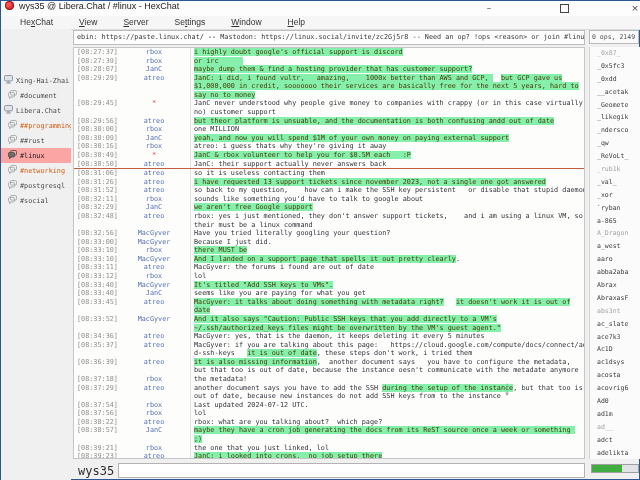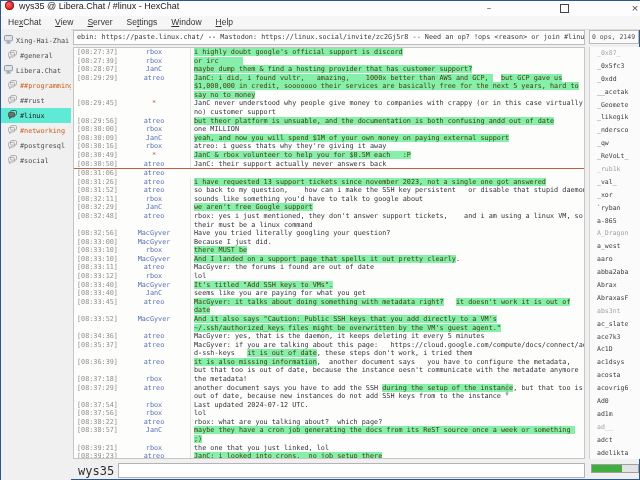--- a/index.html
+++ b/index.html
@@ -14,31 +14,31 @@
             background:radial-gradient(circle at 35% 35%, #f55 20%, #c81e1e 70%);box-shadow:inset 0 0 0 1px #9e1515;}
   .win-btn{position:absolute;top:1px;width:14px;height:12px;text-align:center;line-height:12px;
            font-size:9px;color:#444;font-family:"DejaVu Sans",sans-serif;}
   .btn-min{left:481px;} .btn-max{left:556px;} .btn-close{left:627px;}
   .btn-max span{display:inline-block;width:7px;height:7px;border:1px solid #444;margin-top:2px;}
 
   
   .menubar{position:absolute;left:0;top:15px;width:640px;height:13px;background:#f6f6f6;
            border-bottom:1px solid #dcdcdc;display:flex;align-items:center;
            font-family:"Liberation Sans",sans-serif;font-size:8.5px;color:#333;}
-  .menu-item{padding:0 7px;height:13px;line-height:13px;}
+  .menu-item{padding:0 7px;height:13px;line-height:13px;margin-left:12px;}
   .menu-item u{text-decoration:underline;}
 
   
   .sidebar{position:absolute;left:0;top:28px;width:70px;height:451px;background:#f0f0f0;overflow:hidden;}
-  .tree{padding-top:4px;}
+  .tree{padding-top:4px;margin-top:40px;}
   .tree-row{height:15px;display:flex;align-items:center;font-size:6.8px;color:#4b4b4b;
             white-space:pre;overflow:hidden;}
   .tree-row .t-icon{flex:0 0 9px;margin:0 3px 0 7px;}
   .tree-row.net .t-icon{margin-left:3px;}
-  .tree-row.sel{background:#5eead4;color:#161616;}
+  .tree-row.sel{background:#fca5a5;color:#161616;}
   .tree-row.act{color:#cf5b11;}
   .tree-label{overflow:hidden;white-space:pre;}
 
   
   .topicbar{position:absolute;left:72px;top:29px;width:512px;height:15px;background:#fdfdfd;
             border:1px solid #bcbcbc;box-sizing:border-box;line-height:13px;
             font-size:6.8px;color:#3a3a3a;white-space:pre;overflow:hidden;padding-left:3px;}
 
   
   .opsbox{position:absolute;left:588px;top:29px;width:50px;height:14px;background:#fafafa;
@@ -102,21 +102,21 @@
     <div class="tree" id="tree">
         <div class="tree-row net"><span class="t-icon"><svg width="9" height="9" viewBox="0 0 9 9">
               <rect x="0.5" y="0.5" width="8" height="5.4" rx="1" fill="#dfe3ea" stroke="#8a909c" stroke-width="0.9"></rect>
               <rect x="3.2" y="6.4" width="2.6" height="1.2" fill="#8a909c"></rect>
               <rect x="2.2" y="7.6" width="4.6" height="0.9" fill="#8a909c"></rect>
             </svg></span><span class="tree-label">Xing-Hai-Zhai</span></div>
         <div class="tree-row"><span class="t-icon"><svg width="9" height="9" viewBox="0 0 9 9">
               <rect x="2.5" y="0.5" width="6" height="4.6" rx="1.2" fill="none" stroke="#a0a0a0" stroke-width="0.8"></rect>
               <rect x="0.5" y="2.4" width="6" height="4.6" rx="1.2" fill="none" stroke="#a0a0a0" stroke-width="0.8"></rect>
               <path d="M1.5 7 L1.5 8.8 L3.4 7" fill="#f0f0f0" stroke="#a0a0a0" stroke-width="0.8"></path>
-            </svg></span><span class="tree-label">#general</span></div>
+            </svg></span><span class="tree-label">#document</span></div>
         <div class="tree-row net"><span class="t-icon"><svg width="9" height="9" viewBox="0 0 9 9">
               <rect x="0.5" y="0.5" width="8" height="5.4" rx="1" fill="#dfe3ea" stroke="#8a909c" stroke-width="0.9"></rect>
               <rect x="3.2" y="6.4" width="2.6" height="1.2" fill="#8a909c"></rect>
               <rect x="2.2" y="7.6" width="4.6" height="0.9" fill="#8a909c"></rect>
             </svg></span><span class="tree-label">Libera.Chat</span></div>
         <div class="tree-row act"><span class="t-icon"><svg width="9" height="9" viewBox="0 0 9 9">
               <rect x="2.5" y="0.5" width="6" height="4.6" rx="1.2" fill="none" stroke="#a0a0a0" stroke-width="0.8"></rect>
               <rect x="0.5" y="2.4" width="6" height="4.6" rx="1.2" fill="none" stroke="#a0a0a0" stroke-width="0.8"></rect>
               <path d="M1.5 7 L1.5 8.8 L3.4 7" fill="#f0f0f0" stroke="#a0a0a0" stroke-width="0.8"></path>
             </svg></span><span class="tree-label">##programming</span></div>
@@ -161,21 +161,21 @@
       <div class="chat-line"><span class="cl-ts"></span><span class="cl-nick"></span><span class="cl-msg"><span class="hl">say no to money</span></span></div>
       <div class="chat-line"><span class="cl-ts">[08:29:45]</span><span class="cl-nick star">*</span><span class="cl-msg"><span>JanC never understood why people give money to companies with crappy (or in this case virtually</span></span></div>
       <div class="chat-line"><span class="cl-ts"></span><span class="cl-nick"></span><span class="cl-msg"><span>no) customer support</span></span></div>
       <div class="chat-line"><span class="cl-ts">[08:29:56]</span><span class="cl-nick">atreo</span><span class="cl-msg"><span class="hl">but theor platform is unsuable, and the documentation is both confusing andd out of date</span></span></div>
       <div class="chat-line"><span class="cl-ts">[08:30:00]</span><span class="cl-nick">rbox</span><span class="cl-msg"><span>one MILLION</span></span></div>
       <div class="chat-line"><span class="cl-ts">[08:30:09]</span><span class="cl-nick">JanC</span><span class="cl-msg"><span class="hl">yeah, and now you will spend $1M of your own money on paying external support</span></span></div>
       <div class="chat-line"><span class="cl-ts">[08:30:16]</span><span class="cl-nick">rbox</span><span class="cl-msg"><span>atreo: i guess thats why they're giving it away</span></span></div>
       <div class="chat-line"><span class="cl-ts">[08:30:49]</span><span class="cl-nick star">*</span><span class="cl-msg"><span class="hl">JanC &amp; rbox volunteer to help you for $0.5M each   :P</span></span></div>
       <div class="chat-line"><span class="cl-ts">[08:30:50]</span><span class="cl-nick">atreo</span><span class="cl-msg"><span>JanC: their support actually never answers back</span></span></div>
       <div class="chat-marker"></div>
-      <div class="chat-line"><span class="cl-ts">[08:31:06]</span><span class="cl-nick">atreo</span></div>
+      <div class="chat-line"><span class="cl-ts">[08:31:06]</span><span class="cl-nick">atreo</span><span class="cl-msg"><span>so it is useless contacting them</span></span></div>
       <div class="chat-line"><span class="cl-ts">[08:31:26]</span><span class="cl-nick">atreo</span><span class="cl-msg"><span class="hl">i have requested 13 support tickets since november 2023, not a single one got answered</span></span></div>
       <div class="chat-line"><span class="cl-ts">[08:31:52]</span><span class="cl-nick">atreo</span><span class="cl-msg"><span>so back to my question,    how can i make the SSH key persistent   or disable that stupid daemon</span></span></div>
       <div class="chat-line"><span class="cl-ts">[08:32:11]</span><span class="cl-nick">rbox</span><span class="cl-msg"><span>sounds like something you'd have to talk to google about</span></span></div>
       <div class="chat-line"><span class="cl-ts">[08:32:29]</span><span class="cl-nick">JanC</span><span class="cl-msg"><span class="hl">we aren't free Google support</span></span></div>
       <div class="chat-line"><span class="cl-ts">[08:32:48]</span><span class="cl-nick">atreo</span><span class="cl-msg"><span>rbox: yes i just mentioned, they don't answer support tickets,    and i am using a linux VM, so</span></span></div>
       <div class="chat-line"><span class="cl-ts"></span><span class="cl-nick"></span><span class="cl-msg"><span>their must be a linux command</span></span></div>
       <div class="chat-line"><span class="cl-ts">[08:32:56]</span><span class="cl-nick">MacGyver</span><span class="cl-msg"><span>Have you tried literally googling your question?</span></span></div>
       <div class="chat-line"><span class="cl-ts">[08:33:00]</span><span class="cl-nick">MacGyver</span><span class="cl-msg"><span>Because I just did.</span></span></div>
       <div class="chat-line"><span class="cl-ts">[08:33:10]</span><span class="cl-nick">rbox</span><span class="cl-msg"><span class="hl">there MUST be</span></span></div>
       <div class="chat-line"><span class="cl-ts">[08:33:10]</span><span class="cl-nick">MacGyver</span><span class="cl-msg"><span class="hl">And I landed on a support page that spells it out pretty clearly</span><span>.</span></span></div>

